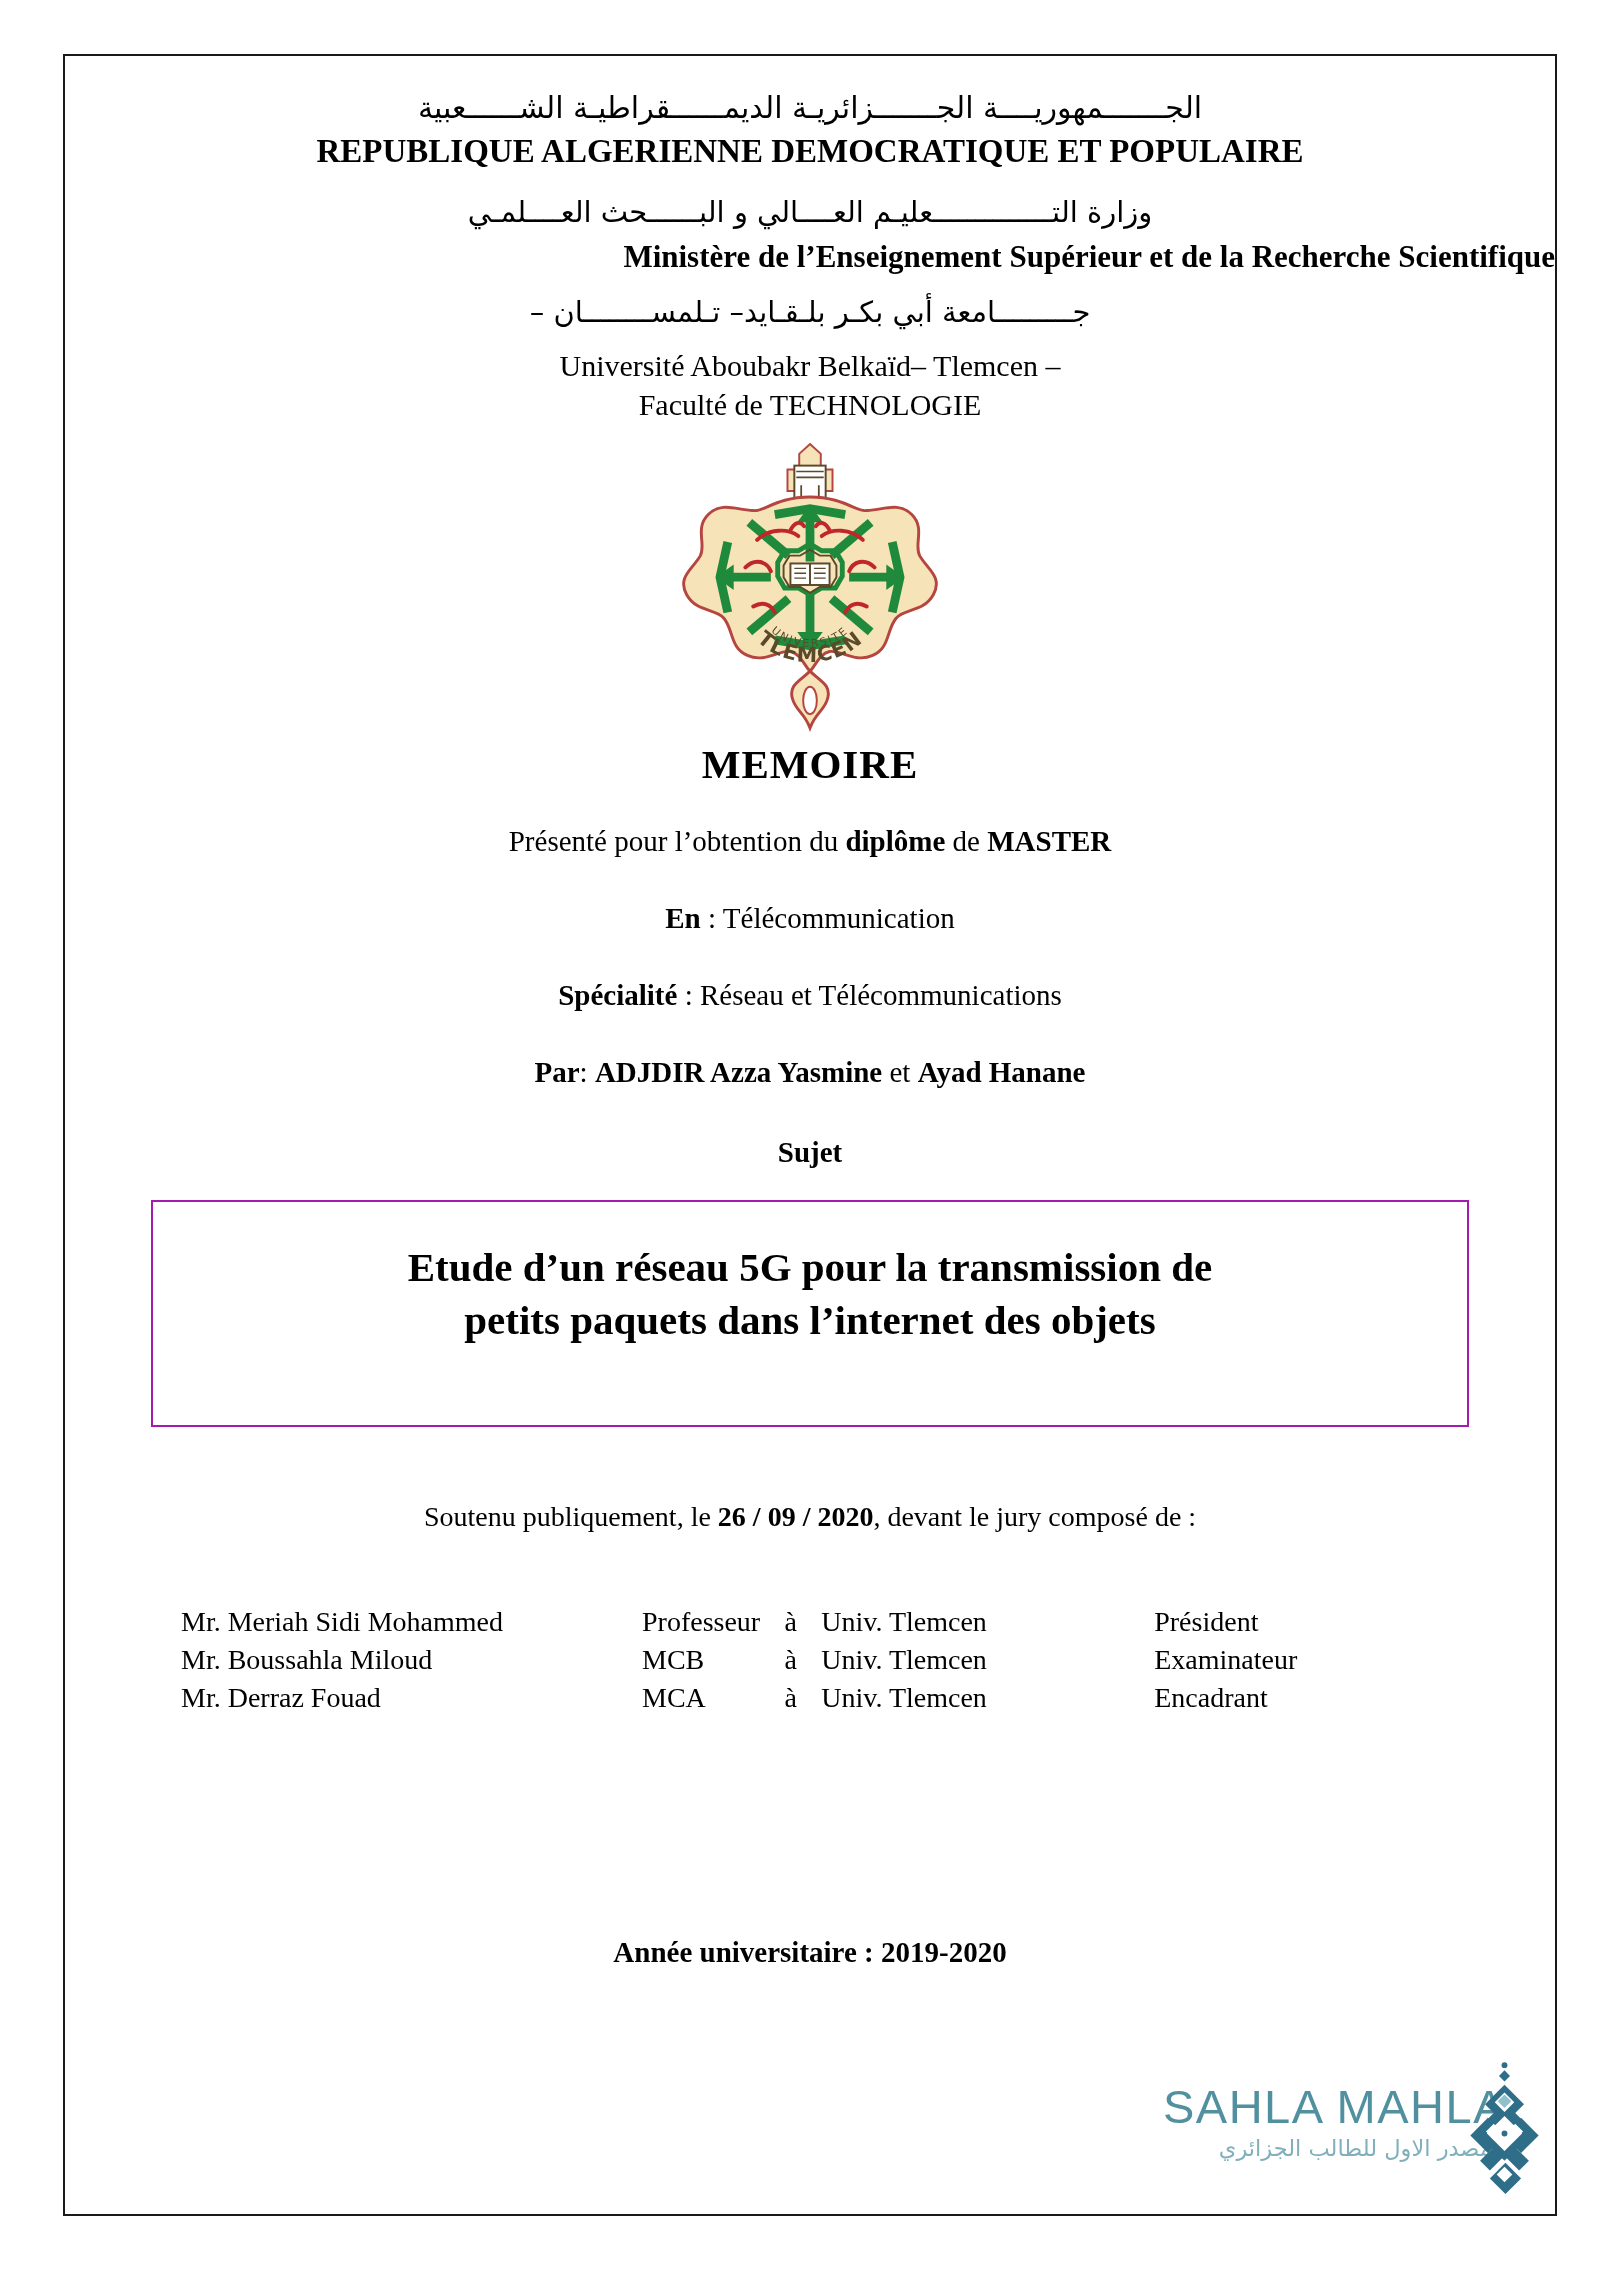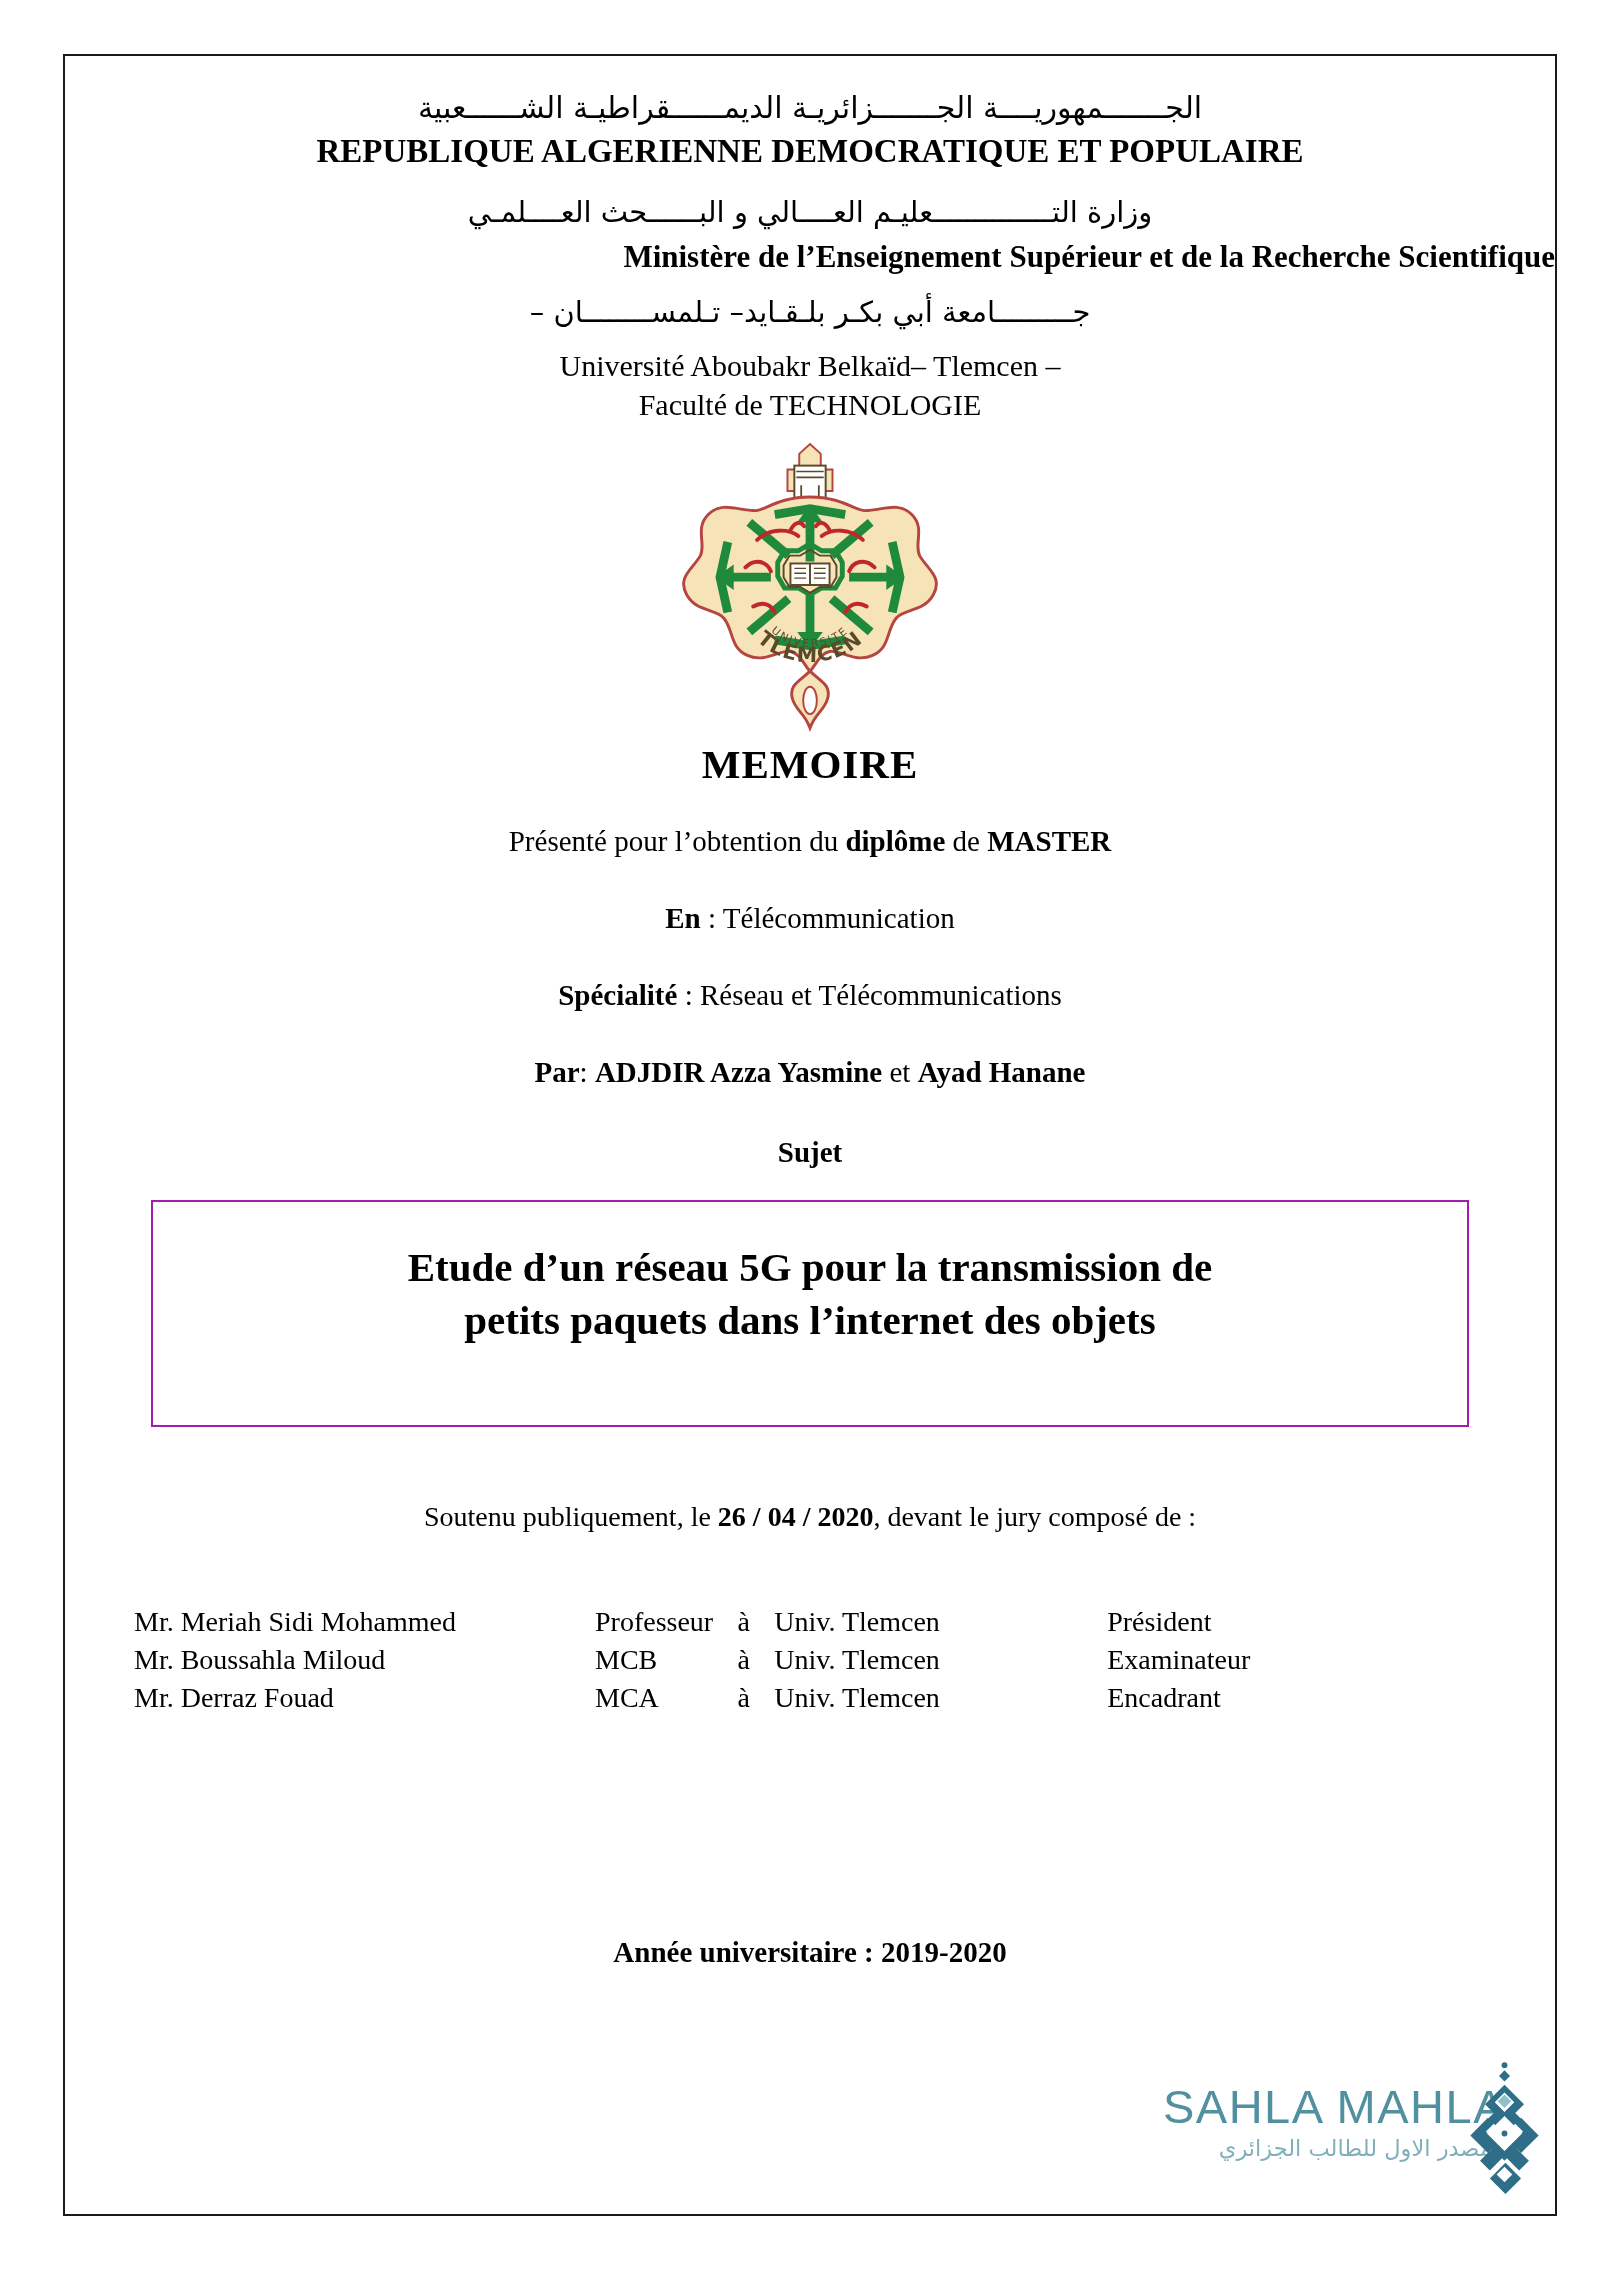--- a/index.html
+++ b/index.html
@@ -141,21 +141,21 @@
   
   .soutenu {
     font-size: 28px;
     text-align: center;
     margin: 74px 0 0 0;
   }
 
   
   .jury {
     margin: 71px 0 0 0;
-    padding: 0 0 0 69px;
+    padding: 0 0 0 116px;
     box-sizing: border-box;
     width: 100%;
   }
   .jury table {
     border-collapse: collapse;
     font-size: 28px;
     line-height: 1.28;
   }
   .jury td {
     padding: 0 0 2px 0;
@@ -352,21 +352,21 @@
     </div>
 
     <div class="subject-box">
       <div class="subject-text">
         <div>Etude d’un réseau 5G pour la transmission de</div>
         <div>petits paquets dans l’internet des objets</div>
       </div>
     </div>
 
     <div class="soutenu">
-      <span>Soutenu publiquement, le </span><b>26 / 04 / 2020</b><span>, devant le jury composé de :</span>
+      <span>Soutenu publiquement, le </span><b>26 / 09 / 2020</b><span>, devant le jury composé de :</span>
     </div>
 
     <div class="jury">
       <table>
         <tbody>
           <tr>
             <td class="c-name">Mr. Meriah Sidi Mohammed</td>
             <td class="c-grade">Professeur</td>
             <td class="c-a">à</td>
             <td class="c-inst">Univ. Tlemcen</td>

